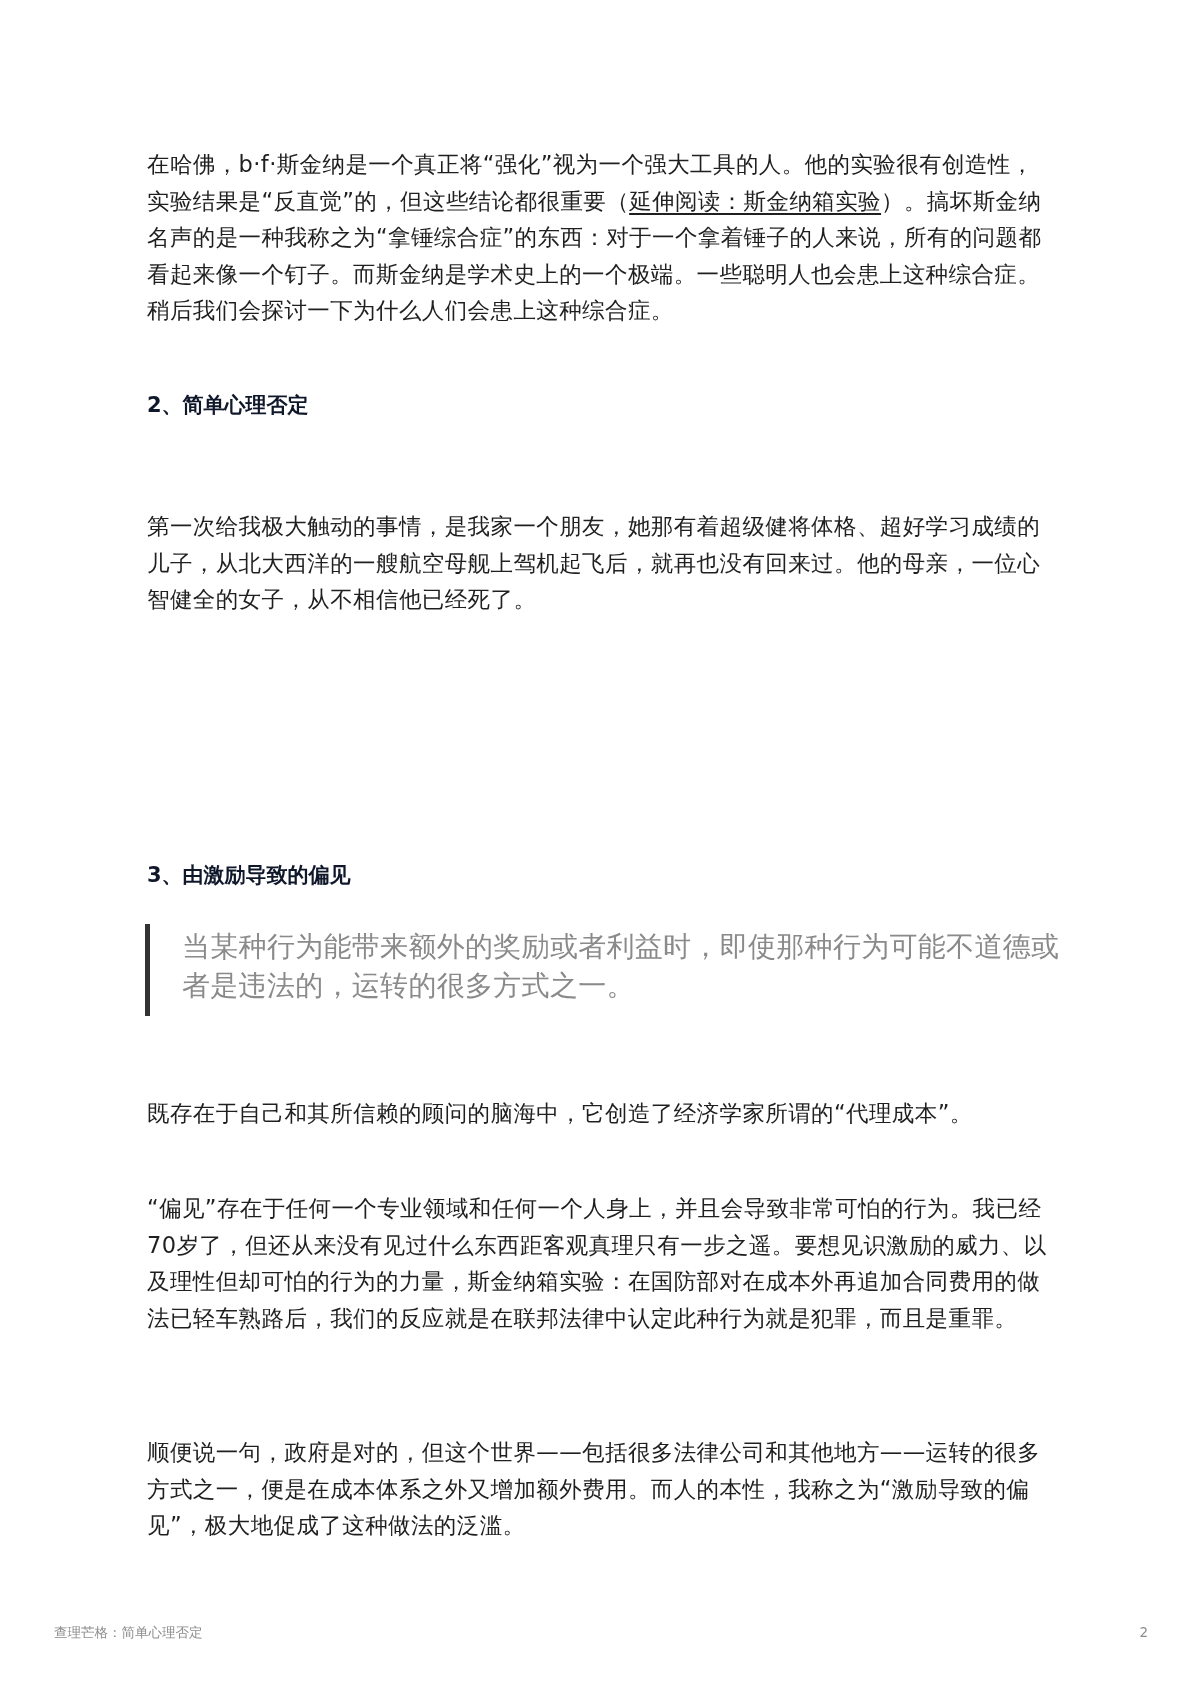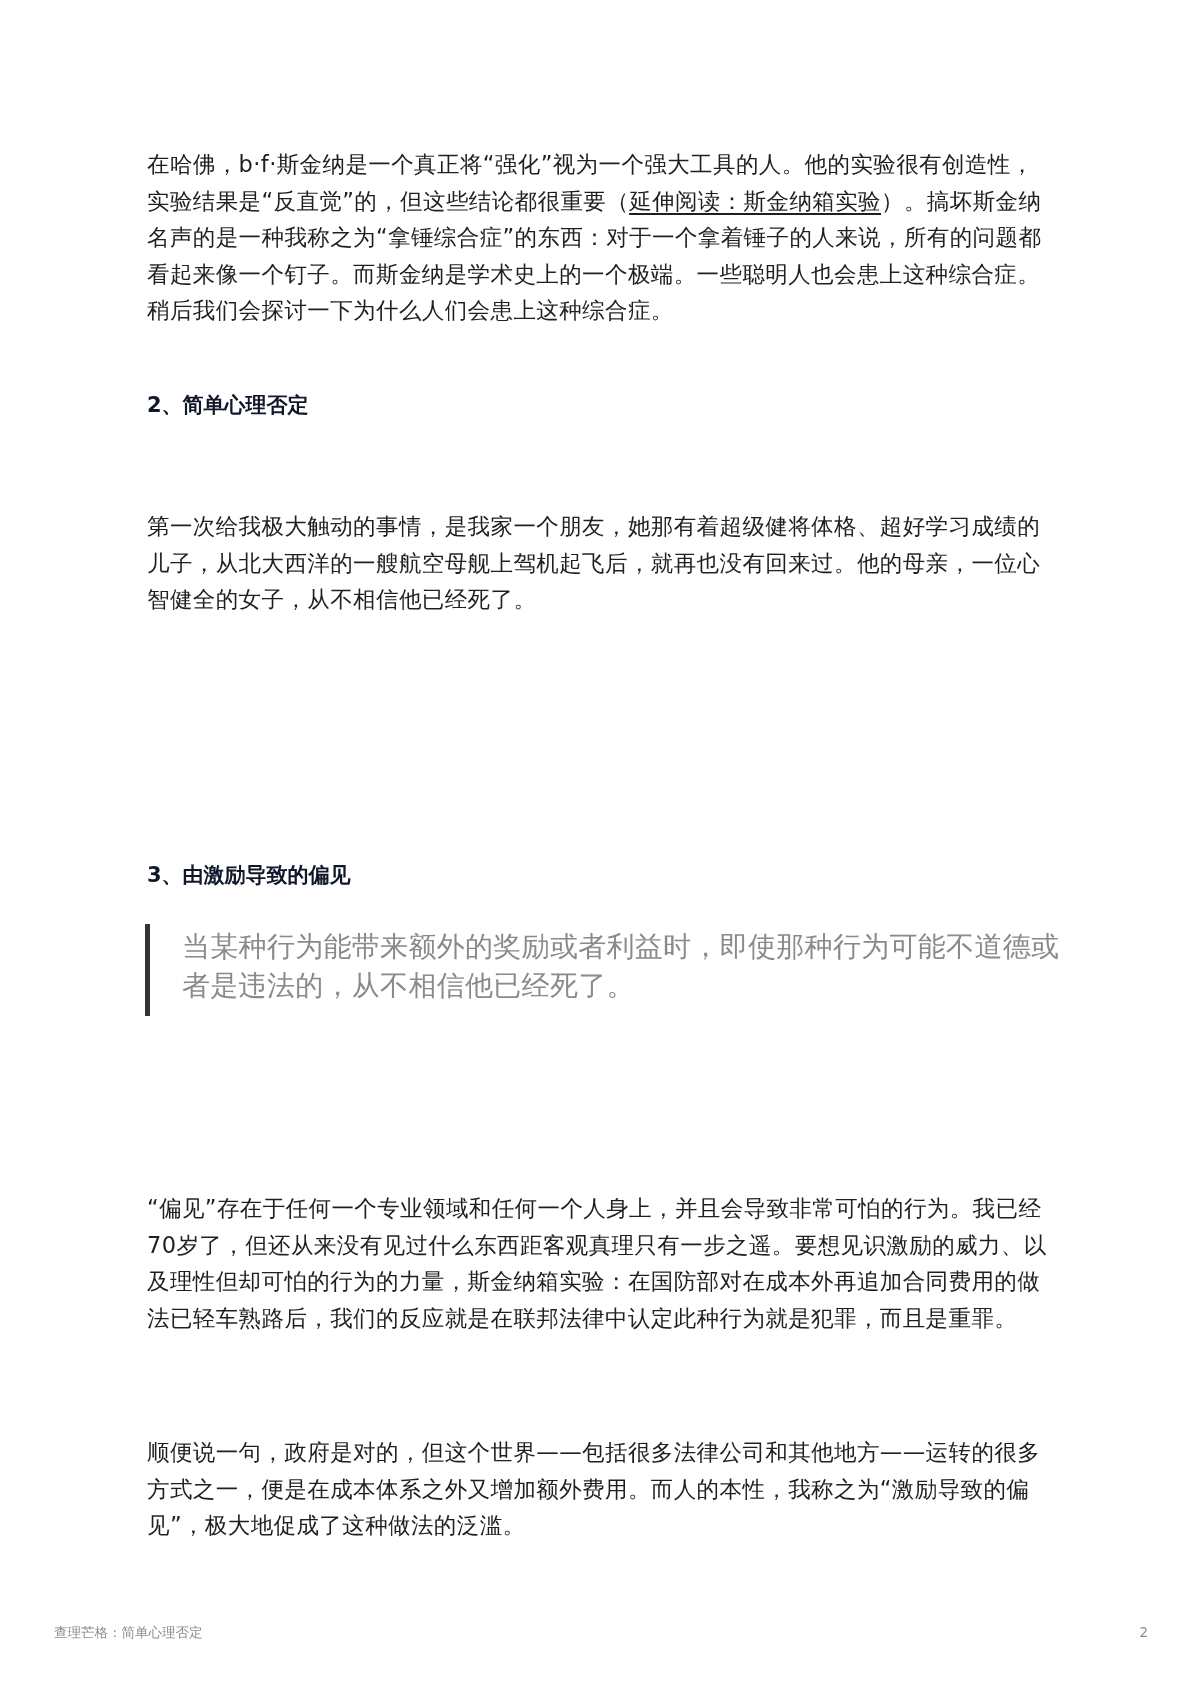--- a/index.html
+++ b/index.html
@@ -96,23 +96,24 @@
 
   <h2 class="heading" style="top:390px;">2、简单心理否定</h2>
 
   <p class="block" style="top:508px;">第一次给我极大触动的事情，是我家一个朋友，她那有着超级健将体格、超好学习成绩的儿子，从北大西洋的一艘航空母舰上驾机起飞后，就再也没有回来过。他的母亲，一位心智健全的女子，从不相信他已经死了。</p>
 
 
   <h2 class="heading" style="top:860px;">3、由激励导致的偏见</h2>
 
   <div class="quote">
     <div class="quote-bar"></div>
-    <p class="quote-text">当某种行为能带来额外的奖励或者利益时，即使那种行为可能不道德或者是违法的，从不相信他已经死了。</p>
+    <p class="quote-text">当某种行为能带来额外的奖励或者利益时，即使那种行为可能不道德或者是违法的，运转的很多方式之一。</p>
   </div>
 
+  <p class="block" style="top:1095px;">既存在于自己和其所信赖的顾问的脑海中，它创造了经济学家所谓的“代理成本”。</p>
 
   <p class="block" style="top:1190px;">“偏见”存在于任何一个专业领域和任何一个人身上，并且会导致非常可怕的行为。我已经70岁了，但还从来没有见过什么东西距客观真理只有一步之遥。要想见识激励的威力、以及理性但却可怕的行为的力量，斯金纳箱实验：在国防部对在成本外再追加合同费用的做法已轻车熟路后，我们的反应就是在联邦法律中认定此种行为就是犯罪，而且是重罪。</p>
 
   <p class="block" style="top:1434px;">顺便说一句，政府是对的，但这个世界——包括很多法律公司和其他地方——运转的很多方式之一，便是在成本体系之外又增加额外费用。而人的本性，我称之为“激励导致的偏见”，极大地促成了这种做法的泛滥。</p>
 
   <div class="footer-left">查理芒格：简单心理否定</div>
   <div class="footer-right">2</div>
 
 </div>
 

